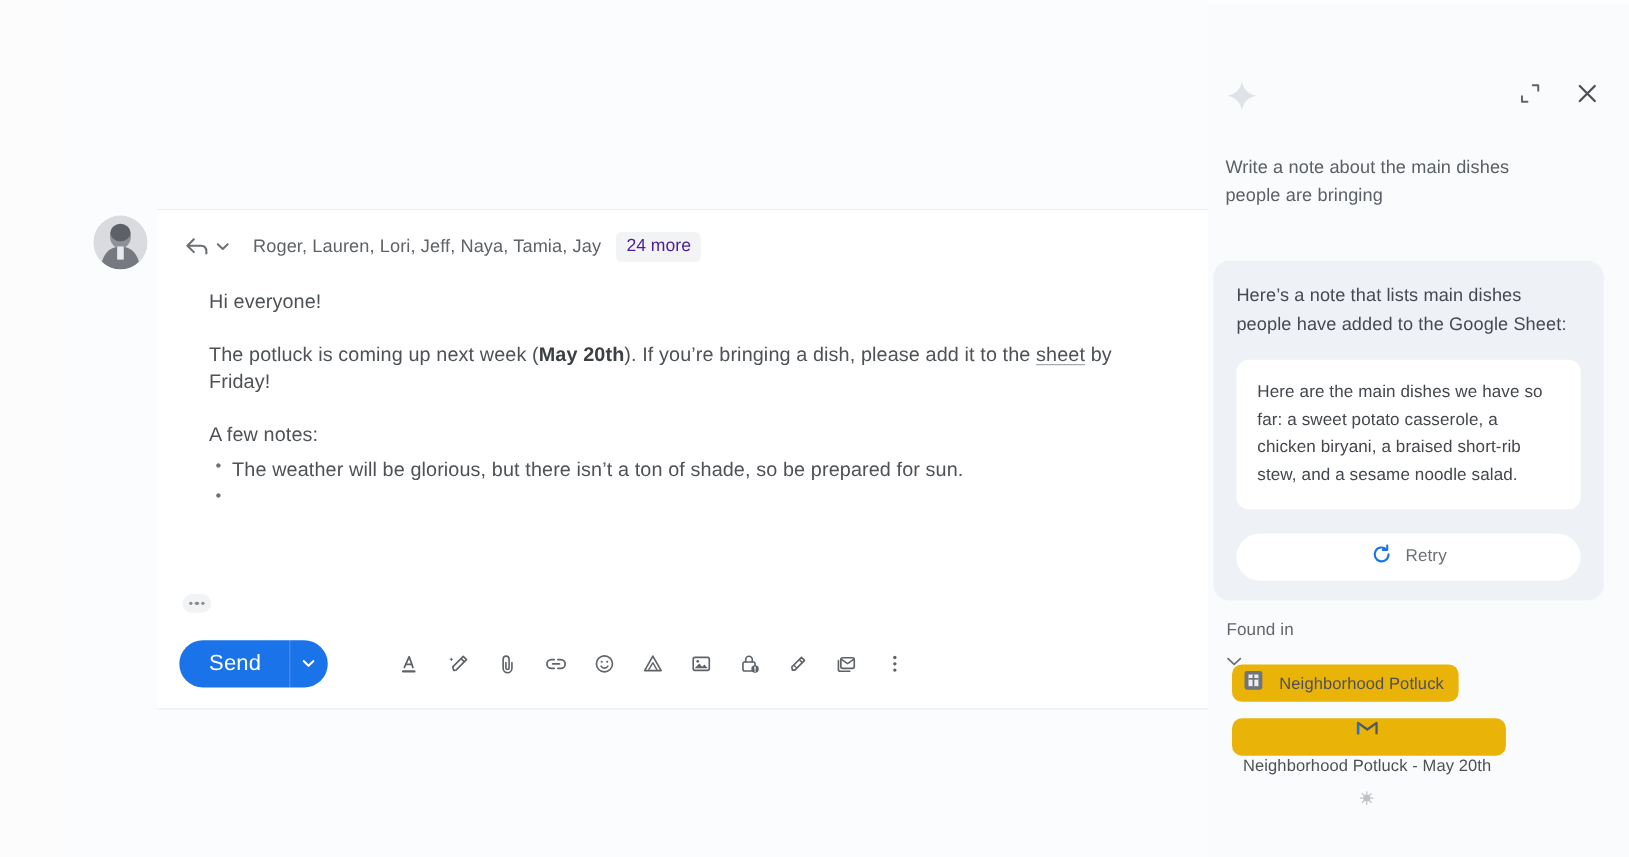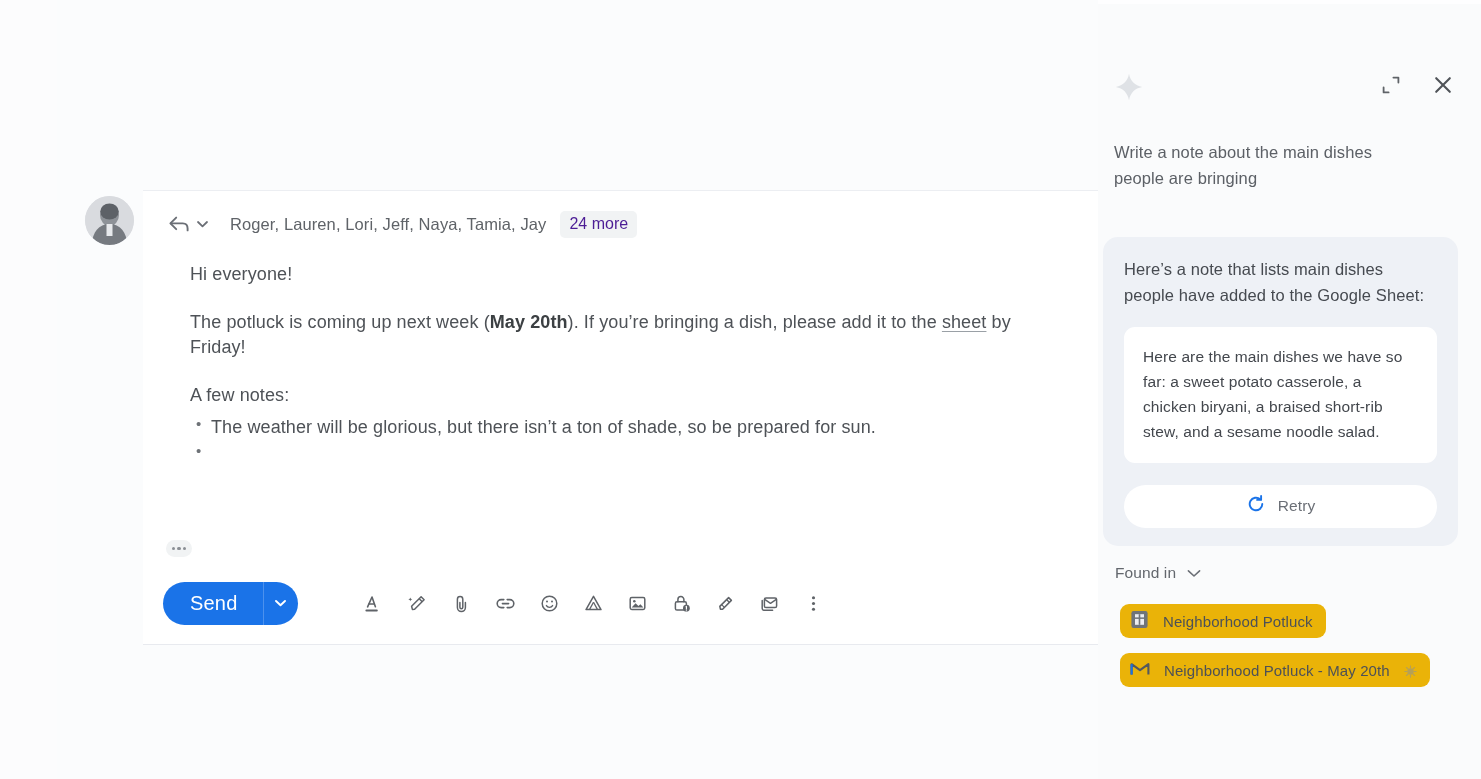--- a/index.html
+++ b/index.html
@@ -311,20 +311,21 @@
   }
 
   
   .found-in-row {
     position: absolute;
     left: 17px;
     top: 560px;
     display: flex;
     gap: 11px;
     cursor: pointer;
+    flex-direction: column;
   }
   .found-in-label {
     font-size: 15.5px;
     color: #63676d;
     letter-spacing: 0.1px;
   }
   .source-chip {
     position: absolute;
     height: 34px;
     background: #eab308;
@@ -336,21 +337,21 @@
     cursor: pointer;
     box-sizing: border-box;
   }
   .source-chip .chip-label {
     font-size: 15px;
     color: #4d5157;
     letter-spacing: 0.1px;
     white-space: nowrap;
   }
   #chip-sheets { left: 22px; top: 600px; }
-  #chip-gmail  { left: 22px; top: 649px; }
+  #chip-gmail  { left: 22px; top: 649px; flex-direction: column; }
   .chip-trailing {
     width: 13px; height: 13px;
     flex: 0 0 auto;
     opacity: 0.55;
   }
 </style>
 </head>
 <body>
 
 <div id="app">

